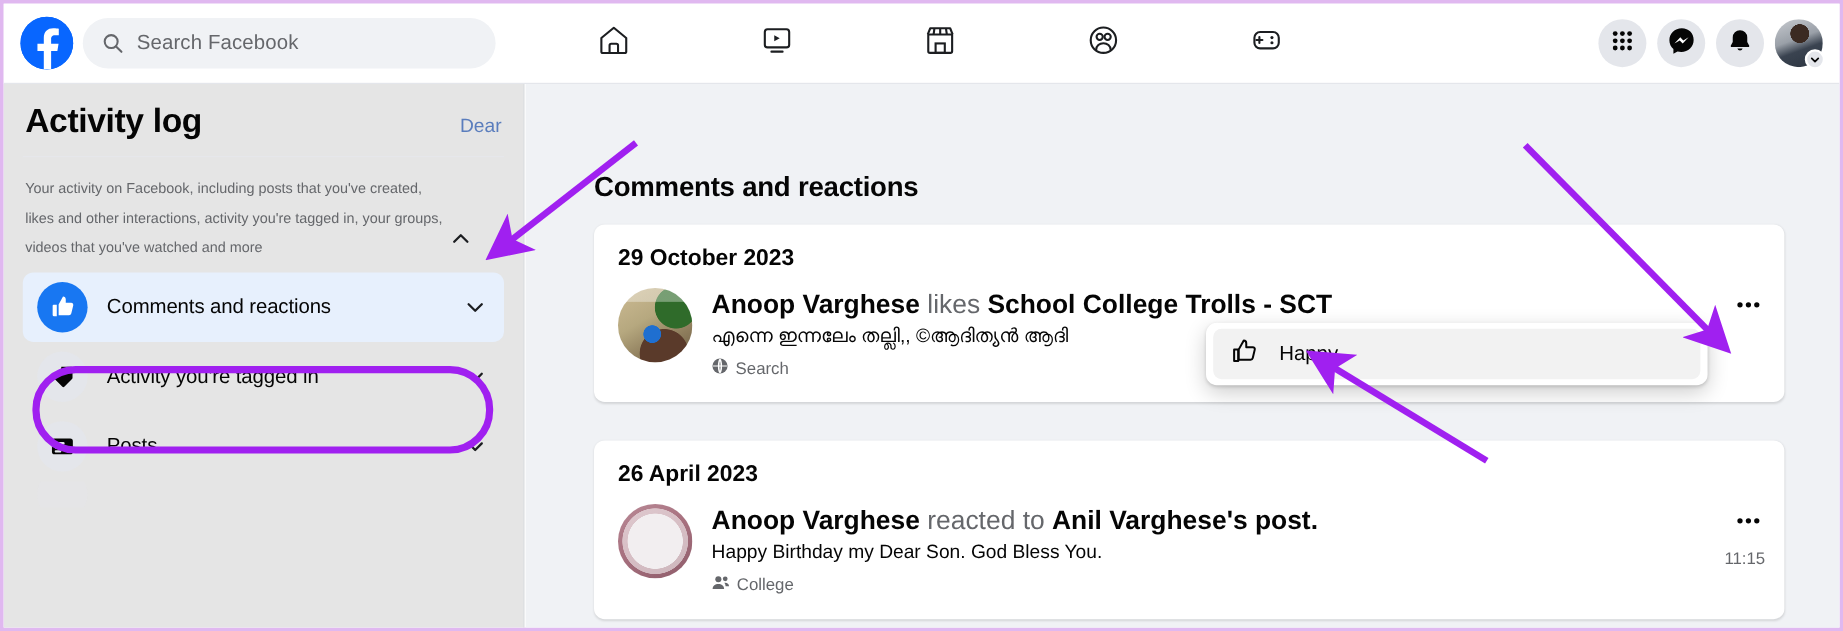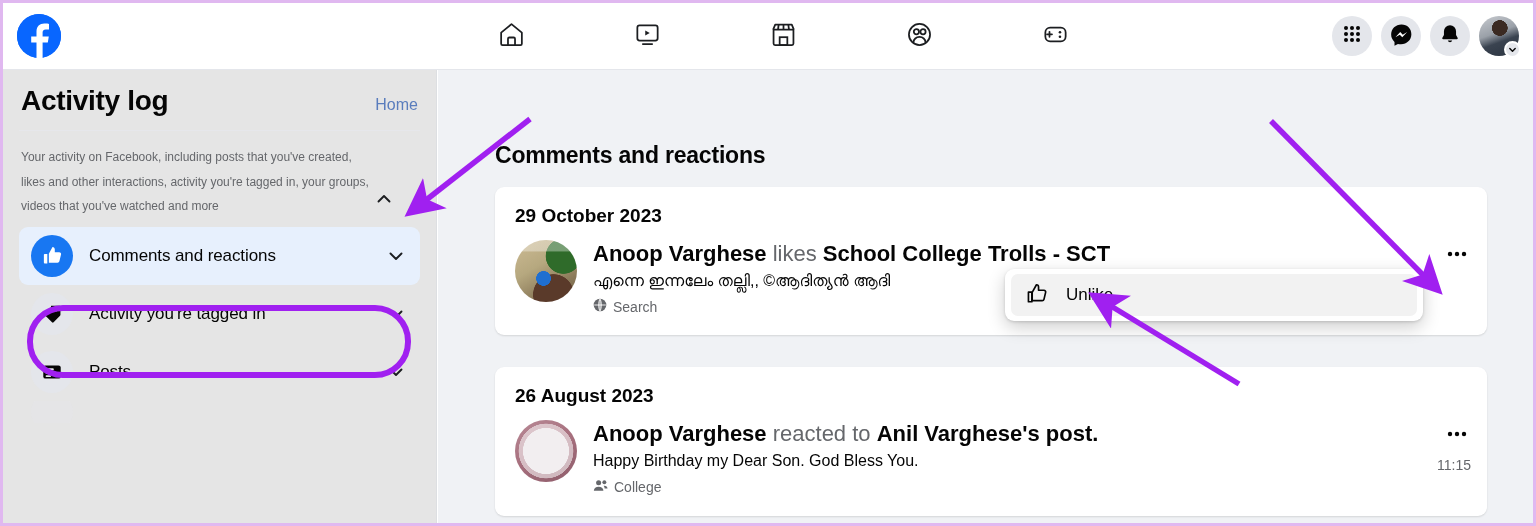--- a/index.html
+++ b/index.html
@@ -211,20 +211,29 @@
 
   <div id="topbar">
 
     <div class="tb-left">
       <div class="fb-logo">
         <svg width="44" height="44" viewBox="0 0 44 44">
           <circle cx="22" cy="22" r="22" fill="#0866ff"></circle>
           <path d="M25.6 44V28.6h5.2l1-6.1h-6.2v-3.9c0-1.7.6-3.2 3.3-3.2h3.1V9.9c-.6-.1-2.5-.3-4.7-.3-4.6 0-7.8 2.8-7.8 8v4.9h-5.3v6.1h5.3V44h6.1z" fill="#fff"></path>
         </svg>
       </div>
+      <div class="searchbox">
+        <span class="search-ico">
+          <svg width="18" height="18" viewBox="0 0 20 20">
+            <circle cx="8.5" cy="8.5" r="6" fill="none" stroke="#65676b" stroke-width="1.9"></circle>
+            <line x1="13" y1="13" x2="18" y2="18" stroke="#65676b" stroke-width="1.9" stroke-linecap="round"></line>
+          </svg>
+        </span>
+        <span class="ph">Search Facebook</span>
+      </div>
     </div>
 
     <div class="tb-center">
       <div class="navbtn">
         <span>
           <svg width="29" height="29" viewBox="0 0 28 28" fill="none" stroke="#1c1e21" stroke-width="1.7">
             <path d="M4 12.2 14 4l10 8.2V23a1.3 1.3 0 0 1-1.3 1.3H5.3A1.3 1.3 0 0 1 4 23V12.2Z" stroke-linejoin="round"></path>
             <path d="M10.6 24.3v-6.1a1.3 1.3 0 0 1 1.3-1.3h4.2a1.3 1.3 0 0 1 1.3 1.3v6.1" stroke-linejoin="round"></path>
           </svg>
         </span>
@@ -312,21 +321,21 @@
             <path d="M2 4l3 3 3-3"></path>
           </svg>
         </div>
       </div>
     </div>
   </div>
 
   <div id="sidebar">
     <div class="side-head">
       <div class="side-title">Activity log</div>
-      <div class="side-home">Home</div>
+      <div class="side-home">Dear</div>
     </div>
 
     <div class="side-sub">
       <p>Your activity on Facebook, including posts that you've created, likes and other interactions, activity you're tagged in, your groups, videos that you've watched and more</p>
       <span class="collapse-chev">
         <svg width="20" height="20" viewBox="0 0 20 20" fill="none" stroke="#1c1e21" stroke-width="1.9" stroke-linecap="round" stroke-linejoin="round">
           <path d="M4.5 12.5 10 7l5.5 5.5"></path>
         </svg>
       </span>
     </div>
@@ -419,21 +428,21 @@
             <circle cx="3" cy="3" r="2.2"></circle>
               <circle cx="10" cy="3" r="2.2"></circle>
               <circle cx="17" cy="3" r="2.2"></circle>
           </svg>
         </span>
         <span class="entry-time"></span>
       </div>
     </div>
 
     <div class="card" style="margin-top:32px;">
-      <div class="card-date">26 August 2023</div>
+      <div class="card-date">26 April 2023</div>
       <div class="entry">
         <div class="entry-pic pic-cake"></div>
         <div class="entry-body">
           <div class="entry-line1">
             <b>Anoop Varghese</b>
             <span>reacted to</span>
             <b>Anil Varghese</b><b>'s post.</b>
           </div>
           <div class="entry-line2">Happy Birthday my Dear Son. God Bless You.</div>
           <div class="entry-priv">
@@ -463,21 +472,21 @@
   </div>
 
   <div id="unlike-popup">
     <div class="unlike-item">
       <span>
         <svg width="25" height="25" viewBox="0 0 24 24" fill="none" stroke="#050505" stroke-width="1.6" stroke-linejoin="round">
           <path d="M3.3 10.7h3.3v9.2H3.3z"></path>
           <path d="M6.9 10.9 11 3.6c1.2 0 2 .8 2 2.1v3.2h5.2c1.1 0 1.9 1 1.6 2l-1.6 6.7c-.2.8-.9 1.3-1.7 1.3H6.9v-8Z"></path>
         </svg>
       </span>
-      <span class="unlike-label">Unlike</span>
+      <span class="unlike-label">Happy</span>
     </div>
   </div>
 
   <svg id="annotations" viewBox="0 0 1536 526">
     <defs>
       <marker id="ahead" markerWidth="7" markerHeight="7" refX="3.2" refY="3.5" orient="auto">
         <path d="M0,0 L7,3.5 L0,7 L1.8,3.5 Z" fill="#a020f0"></path>
       </marker>
     </defs>
 

